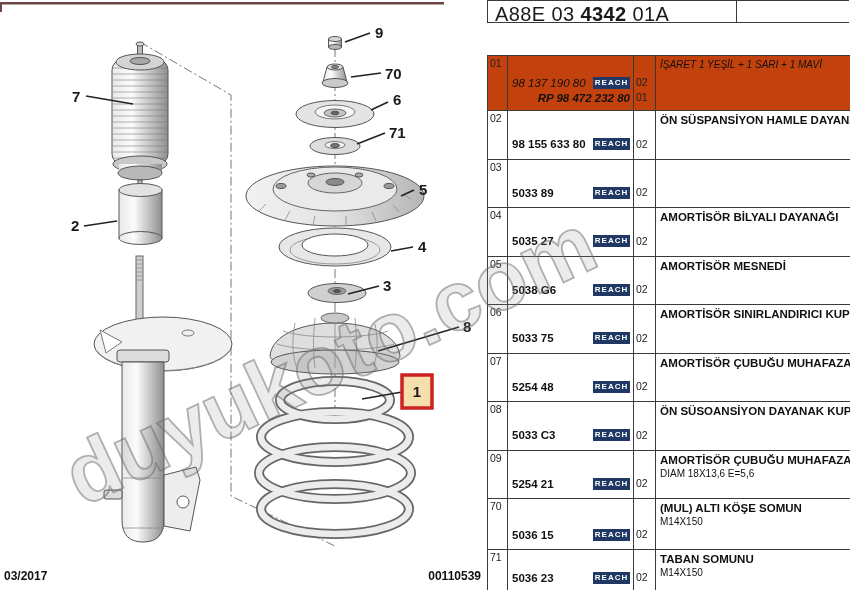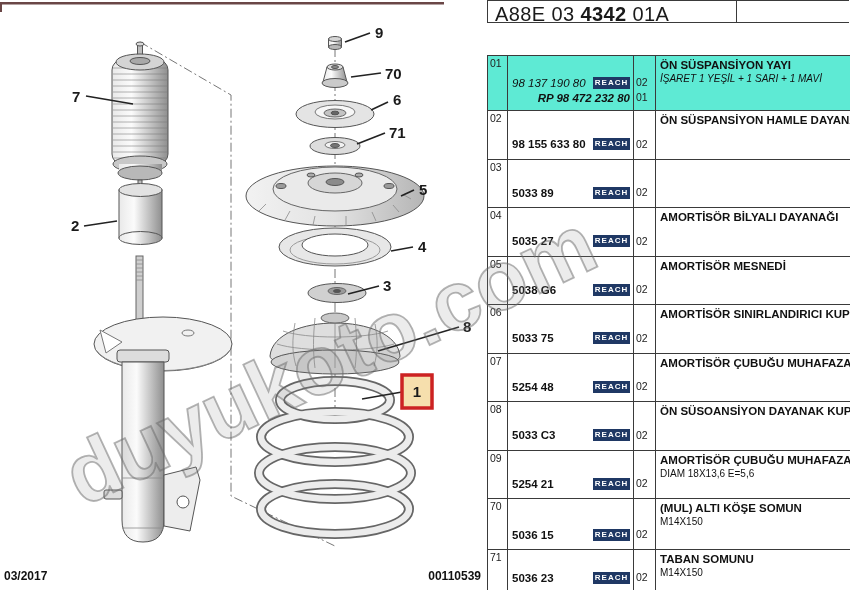--- a/index.html
+++ b/index.html
@@ -13,21 +13,21 @@
   .header-divider{position:absolute;left:248px;top:0;width:1px;height:100%;background:#3a3a3a;}
   .title{font-size:20px;padding:2px 0 0 7px;letter-spacing:.4px;white-space:nowrap;color:#1a1a1a;}
 
   
   .ptable{position:absolute;left:487px;top:55px;width:363px;box-sizing:border-box;
           border-left:1px solid #3a3a3a;background:#fff;}
   .row{display:flex;height:48.5px;border-top:1px solid #3a3a3a;box-sizing:border-box;background:#fff;}
   .row.r01{height:55px;}
   .row.r70{height:51px;}
   .row.r71{height:44px;border-bottom:1px solid #3a3a3a;}
-  .row.hl{background:#5eead4;}
+  .row.hl{background:#c2410c;}
   .c-ref{width:20px;border-right:1px solid #3a3a3a;box-sizing:border-box;
          font-size:10.5px;color:#222;padding:1px 0 0 2px;}
   .c-part{width:126px;border-right:1px solid #3a3a3a;box-sizing:border-box;
           display:flex;flex-direction:column;justify-content:flex-end;
           padding:0 3px 7px 4px;}
   .r01 .c-part{padding-bottom:5px;}
   .pline{display:flex;align-items:center;justify-content:space-between;height:15px;}
   .pline.right{justify-content:flex-end;}
   .pn{font-size:11.5px;font-weight:bold;white-space:nowrap;color:#111;}
   .pn.it{font-style:italic;font-weight:normal;}
@@ -242,21 +242,20 @@
         </div>
         <div class="pline right">
             <span class="pn bi">RP 98 472 232 80</span>
           </div>
       </div>
       <div class="c-qty">
         <div>02</div>
         <div>01</div>
       </div>
       <div class="c-desc">
-        <div class="d1">ÖN SÜSPANSİYON YAYI</div>
         <div class="d2 it">İŞARET 1 YEŞİL + 1 SARI + 1 MAVİ</div>
       </div>
     </div>
 
     <div class="row">
       <div class="c-ref">02</div>
       <div class="c-part">
         <div class="pline">
           <span class="pn">98 155 633 80</span>
           <span class="reach">REACH</span>

